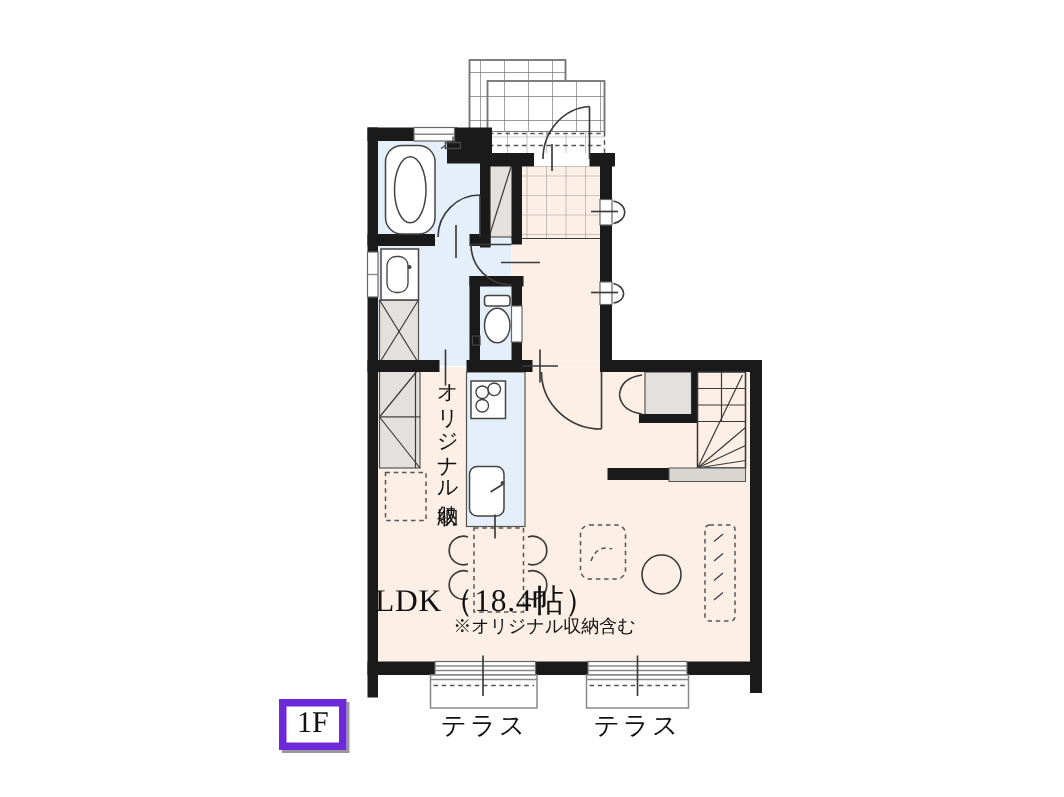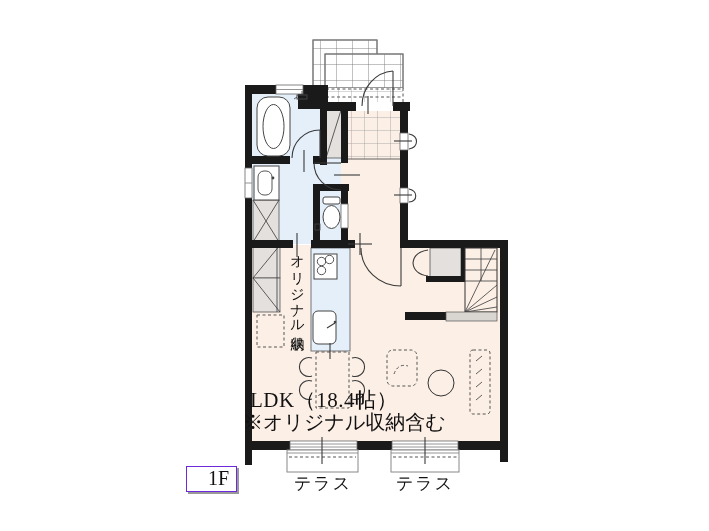--- a/index.html
+++ b/index.html
@@ -15,26 +15,26 @@
   .wet{fill:var(--wet-area);}
   .flr{fill:var(--floor);}
   .clo{fill:var(--closet);stroke:#555;stroke-width:0.8;}
   .ln{stroke:var(--line);stroke-width:1.1;fill:none;}
   .lnt{stroke:var(--line);stroke-width:0.8;fill:none;}
   .gry{stroke:#888;stroke-width:0.9;fill:none;}
   .dsh{stroke:#555;stroke-width:1;fill:none;stroke-dasharray:3 2.5;}
   .wht{fill:#fff;stroke:#666;stroke-width:0.8;}
   .lbl{position:absolute;color:#111;}
   .lbl-ldk{left:250px;top:386px;width:220px;text-align:left;font-size:21px;letter-spacing:0.5px;}
-  .lbl-note{left:243px;top:409px;width:240px;text-align:left;font-size:20px;}
+  .lbl-note{left:243px;top:409px;width:240px;text-align:center;font-size:12px;}
   .lbl-vert{left:290px;top:246px;height:110px;font-size:14px;writing-mode:vertical-rl;text-orientation:upright;line-height:1;}
   .lbl-ter1{left:288px;top:472px;width:70px;text-align:center;font-size:17px;letter-spacing:2px;}
   .lbl-ter2{left:391px;top:472px;width:68px;text-align:center;font-size:17px;letter-spacing:2px;}
-  .lbl-1f{left:186px;top:466px;font-size:20px;background:#fff;border:1px solid #6d28d9;
-          box-shadow:2px 2px 0 rgba(0,0,0,0.4);padding:0px 7px 1px 21px;}
+  .lbl-1f{left:186px;top:466px;font-size:20px;background:#fff;border:5px solid #6d28d9;
+          box-shadow:2px 2px 0 rgba(0,0,0,0.4);padding:0px 7px 1px 7px;}
 </style>
 </head>
 <body>
 
 <div class="stage">
 
 <svg width="709" height="531" viewBox="0 0 709 531">
   <defs>
     <pattern id="gridM" width="16" height="16" patternUnits="userSpaceOnUse">
       <path d="M16 0 H0 V16" fill="none" stroke="var(--grid-line)" stroke-width="0.9"></path>

